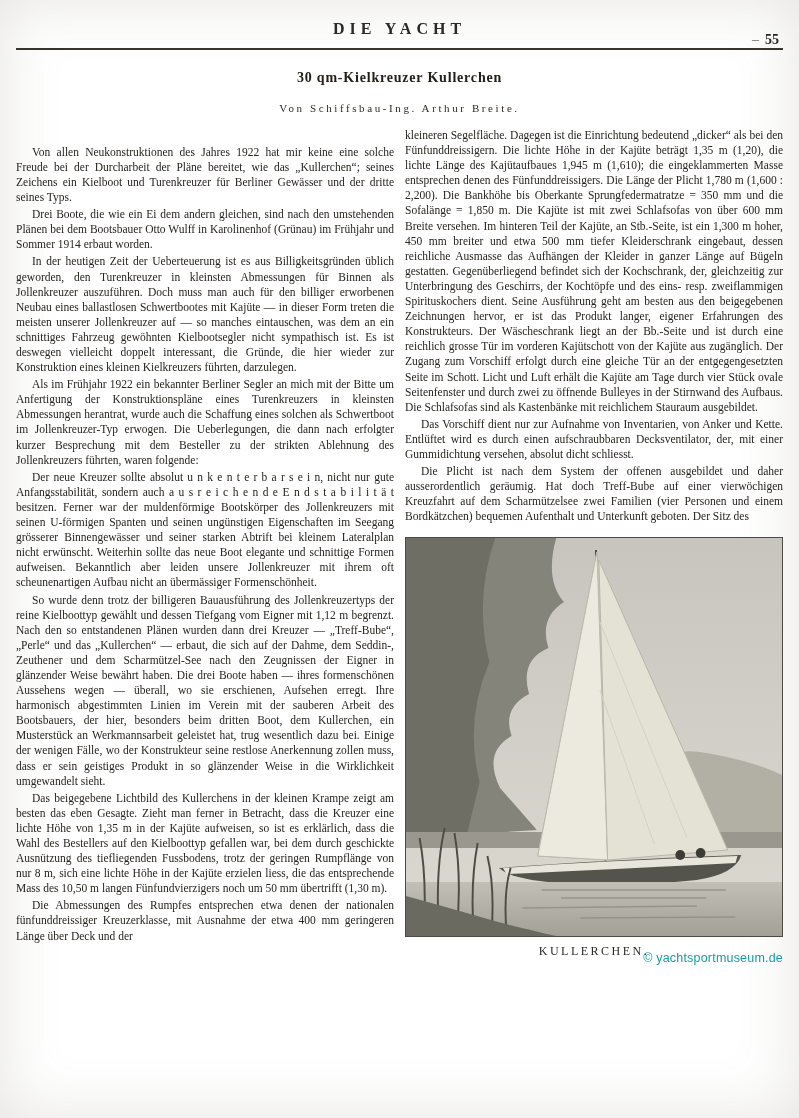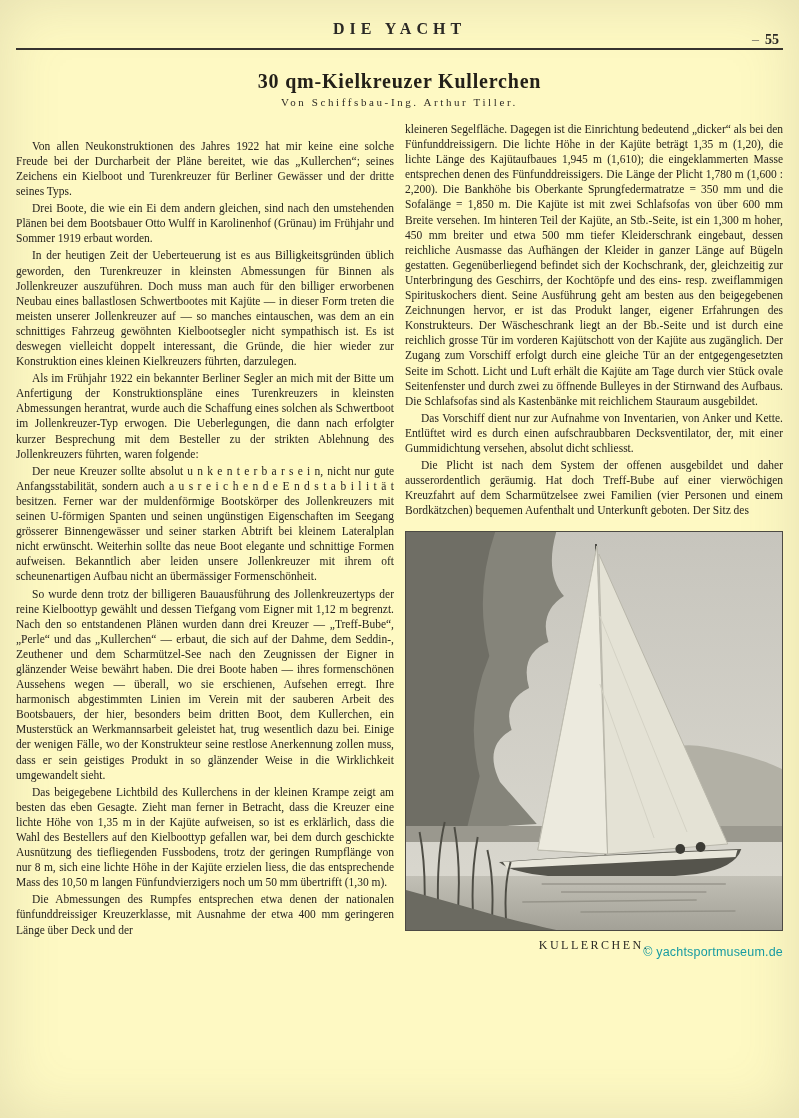--- a/index.html
+++ b/index.html
@@ -1,34 +1,34 @@
 <!DOCTYPE html>
 <html lang="de"><head>
 <meta charset="utf-8">
 <style>
   html,body { margin:0; padding:0; background:#e8e6e0; }
   .page {
     position:relative;
     width:799px; height:1118px;
     margin:0 auto;
-    background:#fef9c3;
+    background:#ffffff;
     box-shadow: inset 0 0 60px rgba(110,105,90,0.18);
     font-family:"Liberation Serif", serif;
     color:#26231f;
     overflow:hidden;
     box-sizing:border-box;
     padding:20px 16px 0 16px;
   }
   .masthead { position:relative; text-align:center; height:22px; }
   .journal { font-size:16px; letter-spacing:5px; font-weight:bold; color:#2b2925; }
   .pagenum { position:absolute; right:4px; top:12px; font-size:14px; color:#2b2925; }
   .pagenum .dash { color:#6b6862; margin-right:6px; }
   .pagenum .num { font-weight:bold; }
   .rule { border-top:2px solid #37342f; margin-top:6px; }
-  .title { margin:20px 0 3px 0; text-align:center; font-size:20px; font-weight:bold; letter-spacing:0.8px; color:#232019; }
+  .title { margin:20px 0 16px 0; text-align:center; font-size:14px; font-weight:bold; letter-spacing:0.8px; color:#232019; }
   .byline { text-align:center; font-size:11px; letter-spacing:2.6px; color:#2e2b26; margin-bottom:14px; }
   .columns { display:flex; align-items:center; }
   .col { width:378px; font-size:11.5px; line-height:15.1px; text-align:justify; hyphens:auto; }
   .gutter { width:11px; position:relative; flex:0 0 11px; }
   .gutter::after { content:""; position:absolute; left:50%; top:2px; bottom:6px; width:1px; background:#c4c1b8; }
   .col p { margin:0 0 2px 0; text-indent:16px; }
   .col p.no-indent { text-indent:0;font-family:Liberation Serif, serif; }
   .photo {
     margin:13px 0 0 0;
     border:1px solid #4c4a44;
@@ -54,27 +54,27 @@
 <div class="page">
 
   <div class="masthead">
     <span class="journal">DIE YACHT</span>
     <span class="pagenum"><span class="dash">–</span><span class="num">55</span></span>
   </div>
 
   <div class="rule"></div>
 
   <h1 class="title">30 qm-Kielkreuzer Kullerchen</h1>
-  <div class="byline">Von Schiffsbau-Ing. Arthur Tiller.</div>
+  <div class="byline">Von Schiffsbau-Ing. Arthur Breite.</div>
 
   <div class="columns">
 
     <div class="col">
       <p>Von allen Neukonstruktionen des Jahres 1922 hat mir keine eine solche Freude bei der Durcharbeit der Pläne bereitet, wie das „Kullerchen“; seines Zeichens ein Kielboot und Turenkreuzer für Berliner Gewässer und der dritte seines Typs.</p>
-      <p>Drei Boote, die wie ein Ei dem andern gleichen, sind nach den umstehenden Plänen bei dem Bootsbauer Otto Wulff in Karolinenhof (Grünau) im Frühjahr und Sommer 1919 erbaut worden.</p>
+      <p>Drei Boote, die wie ein Ei dem andern gleichen, sind nach den umstehenden Plänen bei dem Bootsbauer Otto Wulff in Karolinenhof (Grünau) im Frühjahr und Sommer 1914 erbaut worden.</p>
       <p>In der heutigen Zeit der Ueberteuerung ist es aus Billigkeitsgründen üblich geworden, den Turenkreuzer in kleinsten Abmessungen für Binnen als Jollenkreuzer auszuführen. Doch muss man auch für den billiger erworbenen Neubau eines ballastlosen Schwertbootes mit Kajüte — in dieser Form treten die meisten unserer Jollenkreuzer auf — so manches eintauschen, was dem an ein schnittiges Fahrzeug gewöhnten Kielbootsegler nicht sympathisch ist. Es ist deswegen vielleicht doppelt interessant, die Gründe, die hier wieder zur Konstruktion eines kleinen Kielkreuzers führten, darzulegen.</p>
       <p>Als im Frühjahr 1922 ein bekannter Berliner Segler an mich mit der Bitte um Anfertigung der Konstruktionspläne eines Turenkreuzers in kleinsten Abmessungen herantrat, wurde auch die Schaffung eines solchen als Schwertboot im Jollenkreuzer-Typ erwogen. Die Ueberlegungen, die dann nach erfolgter kurzer Besprechung mit dem Besteller zu der strikten Ablehnung des Jollenkreuzers führten, waren folgende:</p>
       <p>Der neue Kreuzer sollte absolut u n k e n t e r b a r  s e i n, nicht nur gute Anfangsstabilität, sondern auch a u s r e i c h e n d e  E n d s t a b i l i t ä t besitzen. Ferner war der muldenförmige Bootskörper des Jollenkreuzers mit seinen U-förmigen Spanten und seinen ungünstigen Eigenschaften im Seegang grösserer Binnengewässer und seiner starken Abtrift bei kleinem Lateralplan nicht erwünscht. Weiterhin sollte das neue Boot elegante und schnittige Formen aufweisen. Bekanntlich aber leiden unsere Jollenkreuzer mit ihrem oft scheunenartigen Aufbau nicht an übermässiger Formenschönheit.</p>
       <p>So wurde denn trotz der billigeren Bauausführung des Jollenkreuzertyps der reine Kielboottyp gewählt und dessen Tiefgang vom Eigner mit 1,12 m begrenzt. Nach den so entstandenen Plänen wurden dann drei Kreuzer — „Treff-Bube“, „Perle“ und das „Kullerchen“ — erbaut, die sich auf der Dahme, dem Seddin-, Zeuthener und dem Scharmützel-See nach den Zeugnissen der Eigner in glänzender Weise bewährt haben. Die drei Boote haben — ihres formenschönen Aussehens wegen — überall, wo sie erschienen, Aufsehen erregt. Ihre harmonisch abgestimmten Linien im Verein mit der sauberen Arbeit des Bootsbauers, der hier, besonders beim dritten Boot, dem Kullerchen, ein Musterstück an Werkmannsarbeit geleistet hat, trug wesentlich dazu bei. Einige der wenigen Fälle, wo der Konstrukteur seine restlose Anerkennung zollen muss, dass er sein geistiges Produkt in so glänzender Weise in die Wirklichkeit umgewandelt sieht.</p>
       <p>Das beigegebene Lichtbild des Kullerchens in der kleinen Krampe zeigt am besten das eben Gesagte. Zieht man ferner in Betracht, dass die Kreuzer eine lichte Höhe von 1,35 m in der Kajüte aufweisen, so ist es erklärlich, dass die Wahl des Bestellers auf den Kielboottyp gefallen war, bei dem durch geschickte Ausnützung des tiefliegenden Fussbodens, trotz der geringen Rumpflänge von nur 8 m, sich eine lichte Höhe in der Kajüte erzielen liess, die das entsprechende Mass des 10,50 m langen Fünfundvierzigers noch um 50 mm übertrifft (1,30 m).</p>
       <p>Die Abmessungen des Rumpfes entsprechen etwa denen der nationalen fünfunddreissiger Kreuzerklasse, mit Ausnahme der etwa 400 mm geringeren Länge über Deck und der</p>
     </div>
 
     <div class="gutter"></div>
 

